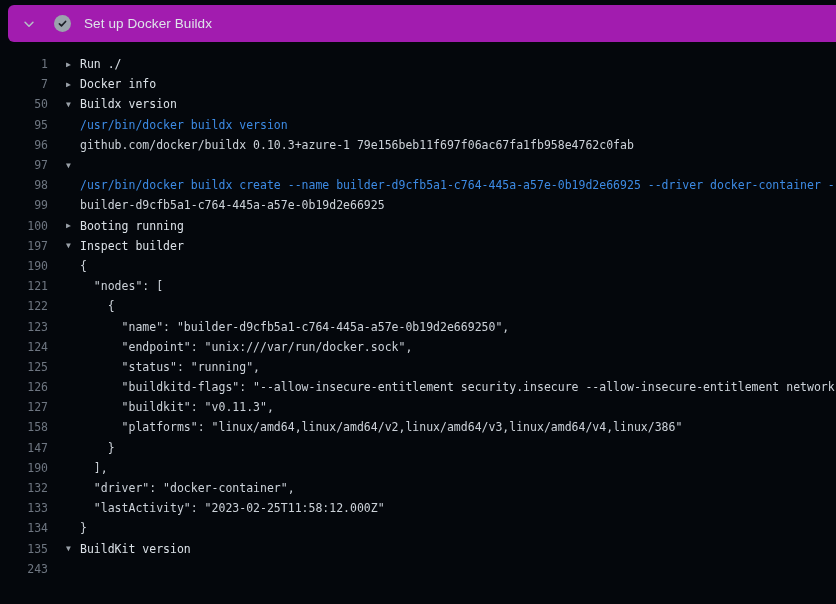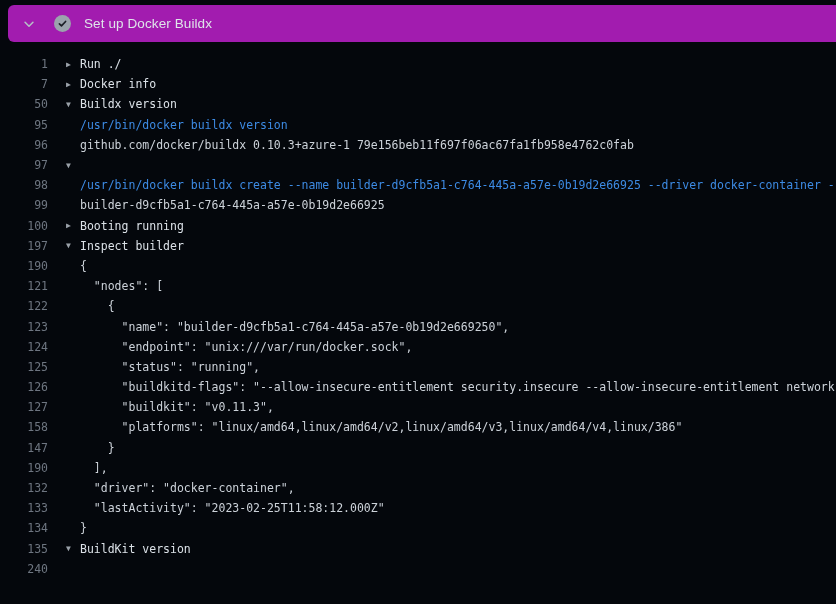--- a/index.html
+++ b/index.html
@@ -219,18 +219,18 @@
         <span class="num">134</span>
         <span class="arrow"></span>
         <span class="txt">}</span>
       </div>
       <div class="row group">
         <span class="num">135</span>
         <span class="arrow">▼</span>
         <span class="txt">BuildKit version</span>
       </div>
       <div class="row output">
-        <span class="num">240</span>
+        <span class="num">243</span>
         <span class="arrow"></span>
       </div>
     </div>
 
 </div>
 
 </body></html>

